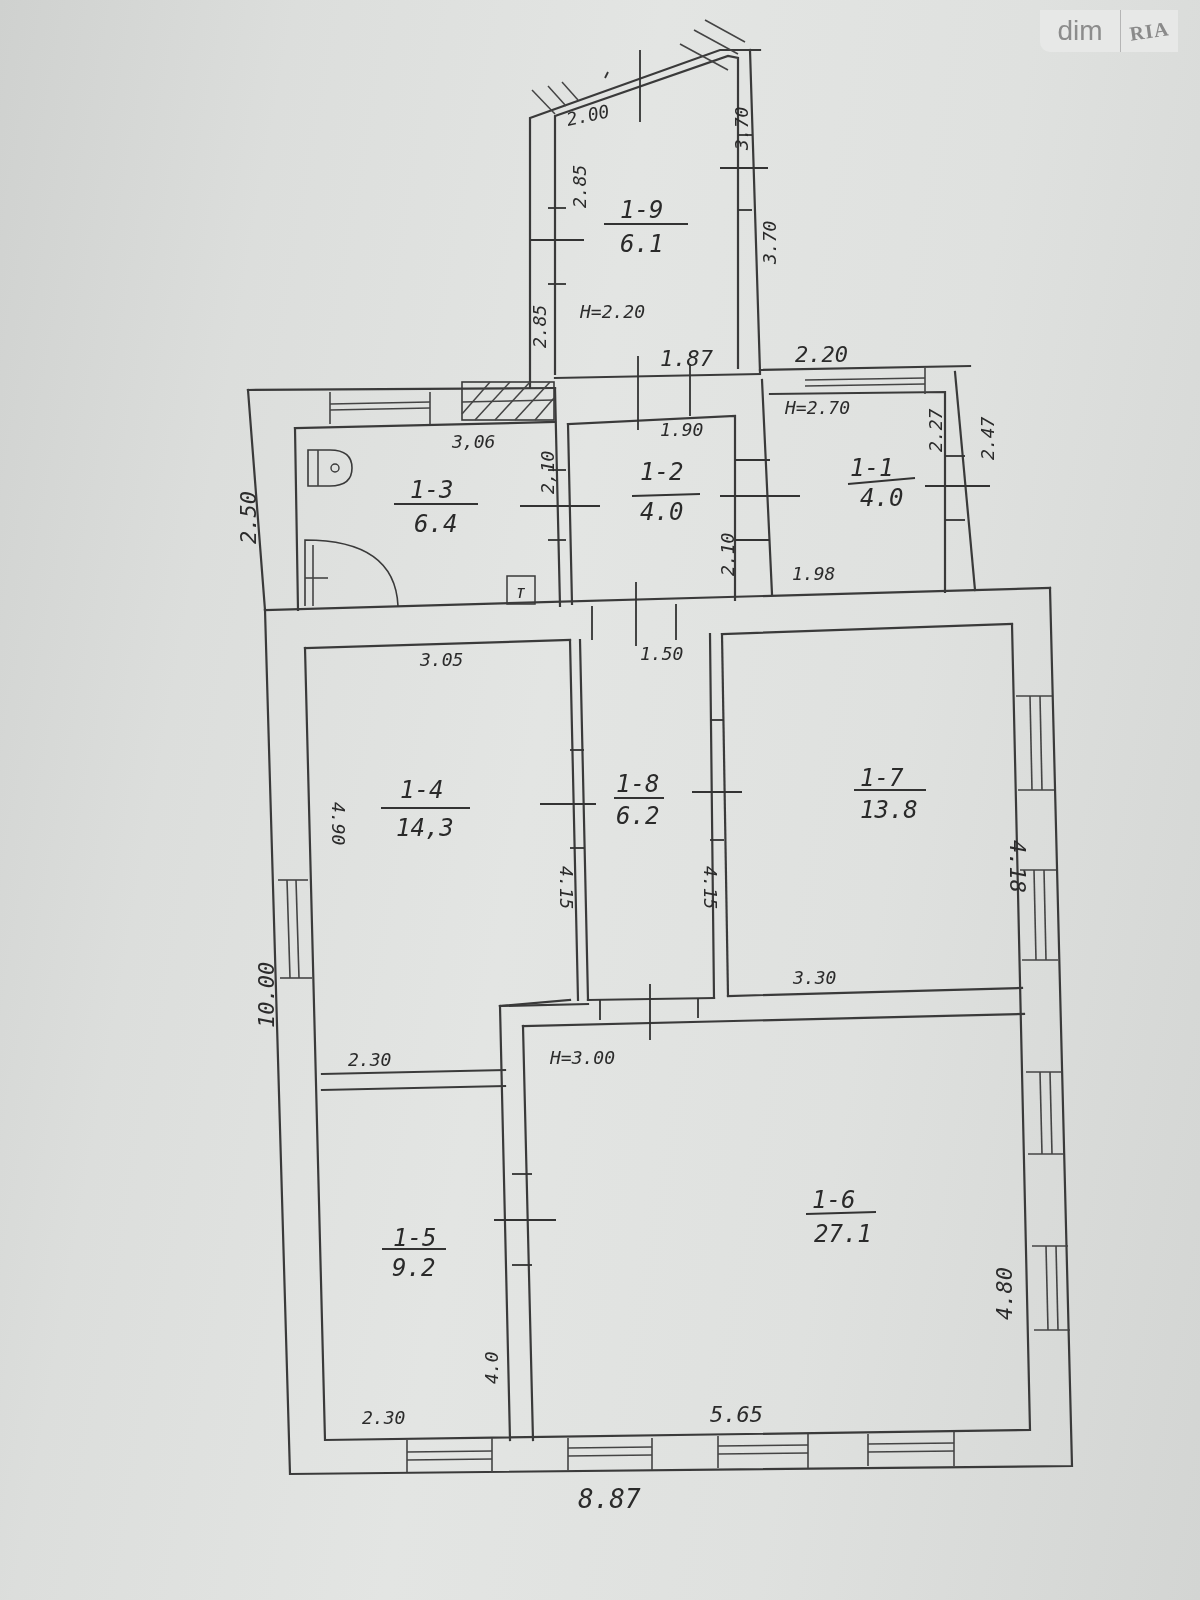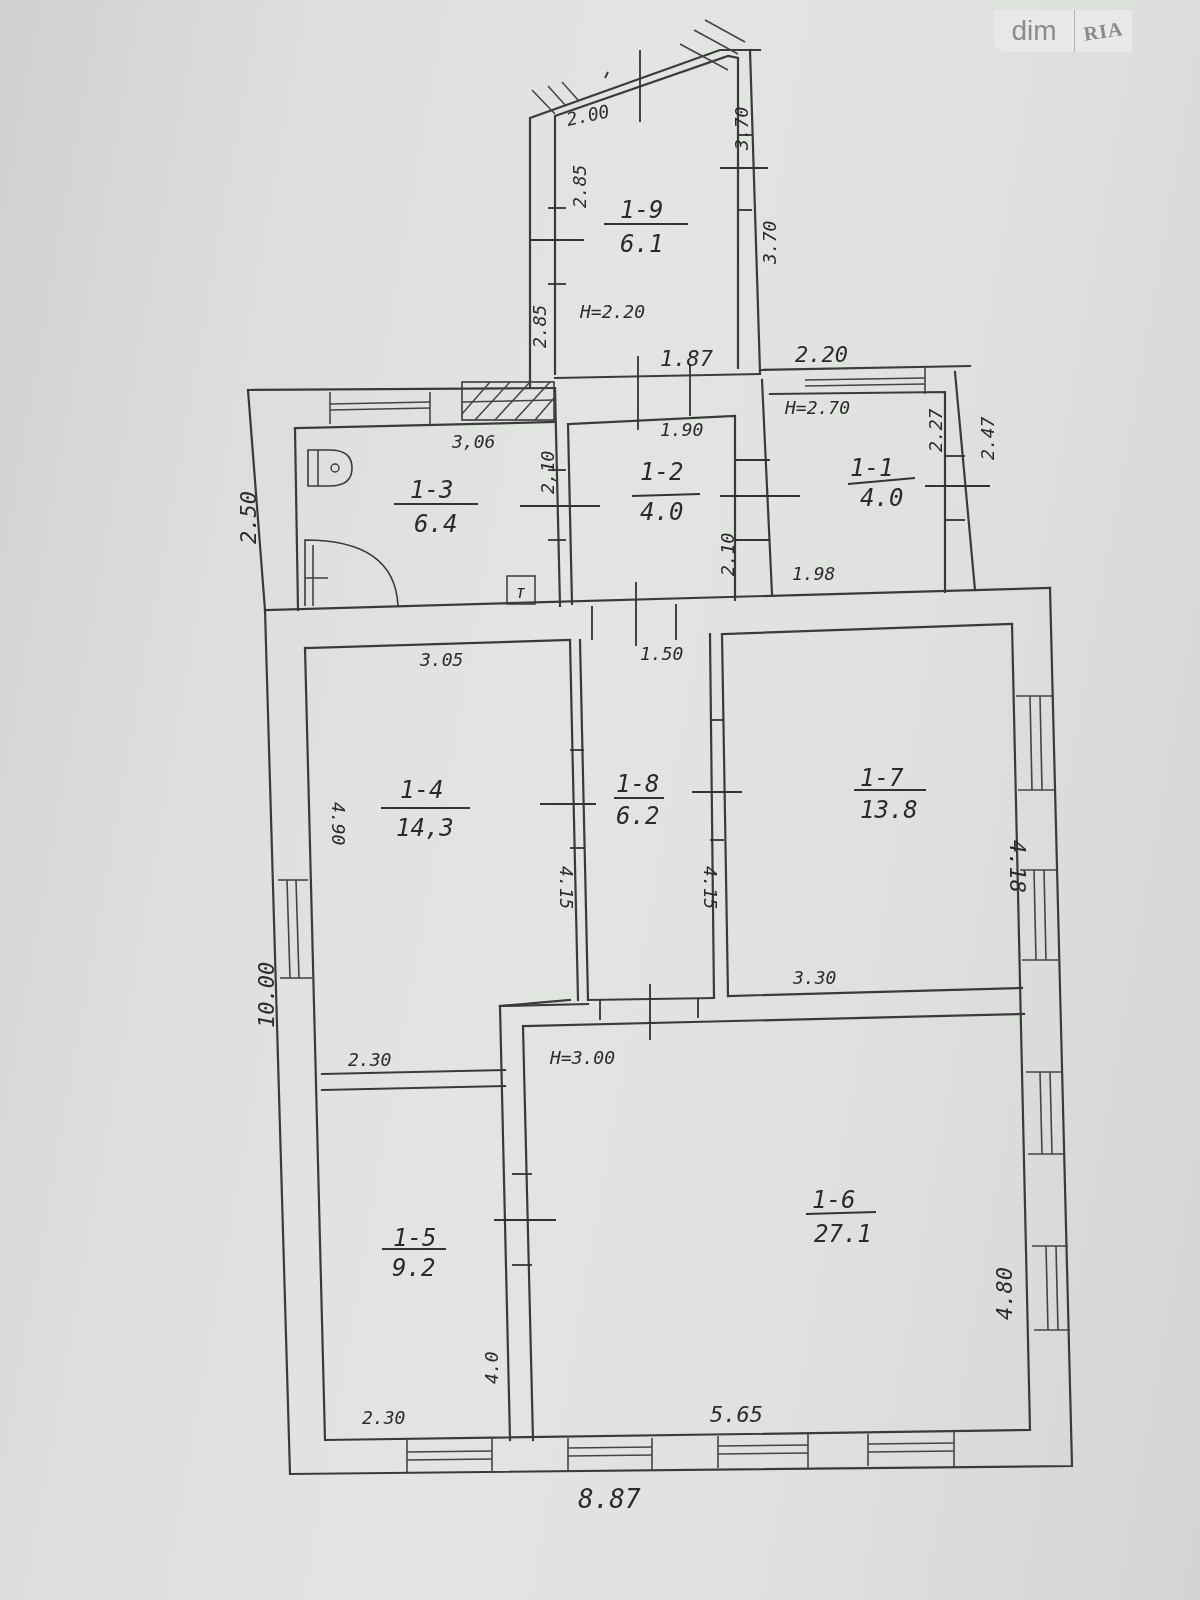--- a/index.html
+++ b/index.html
@@ -20,21 +20,21 @@
     .hw {
       font-family: "DejaVu Sans Mono", monospace;
       fill: #2b2b2b; font-size: 22px; font-style: italic;
     }
     .room-id, .room-area {
       font-family: "DejaVu Sans Mono", monospace;
       fill: #2a2a2a; font-size: 24px; font-style: italic;
     }
     .small { font-size: 18px; }
     .logo {
-      position: absolute; left: 994px; top: 10px; width: 138px; height: 42px;
+      position: absolute; left: 1040px; top: 10px; width: 138px; height: 42px;
       background: #e7e8e7; border-radius: 0 0 0 10px;
       display: flex; align-items: center;
     }
     .logo-dim {
       font-family: "Liberation Sans", sans-serif; font-size: 28px; color: #8c8c8c;
       width: 80px; text-align: center; line-height: 42px;
     }
     .logo-sep { width: 1px; height: 42px; background: #b5b5b5; }
     .logo-ria {
       font-family: "Liberation Serif", serif; font-weight: bold; font-size: 20px;

